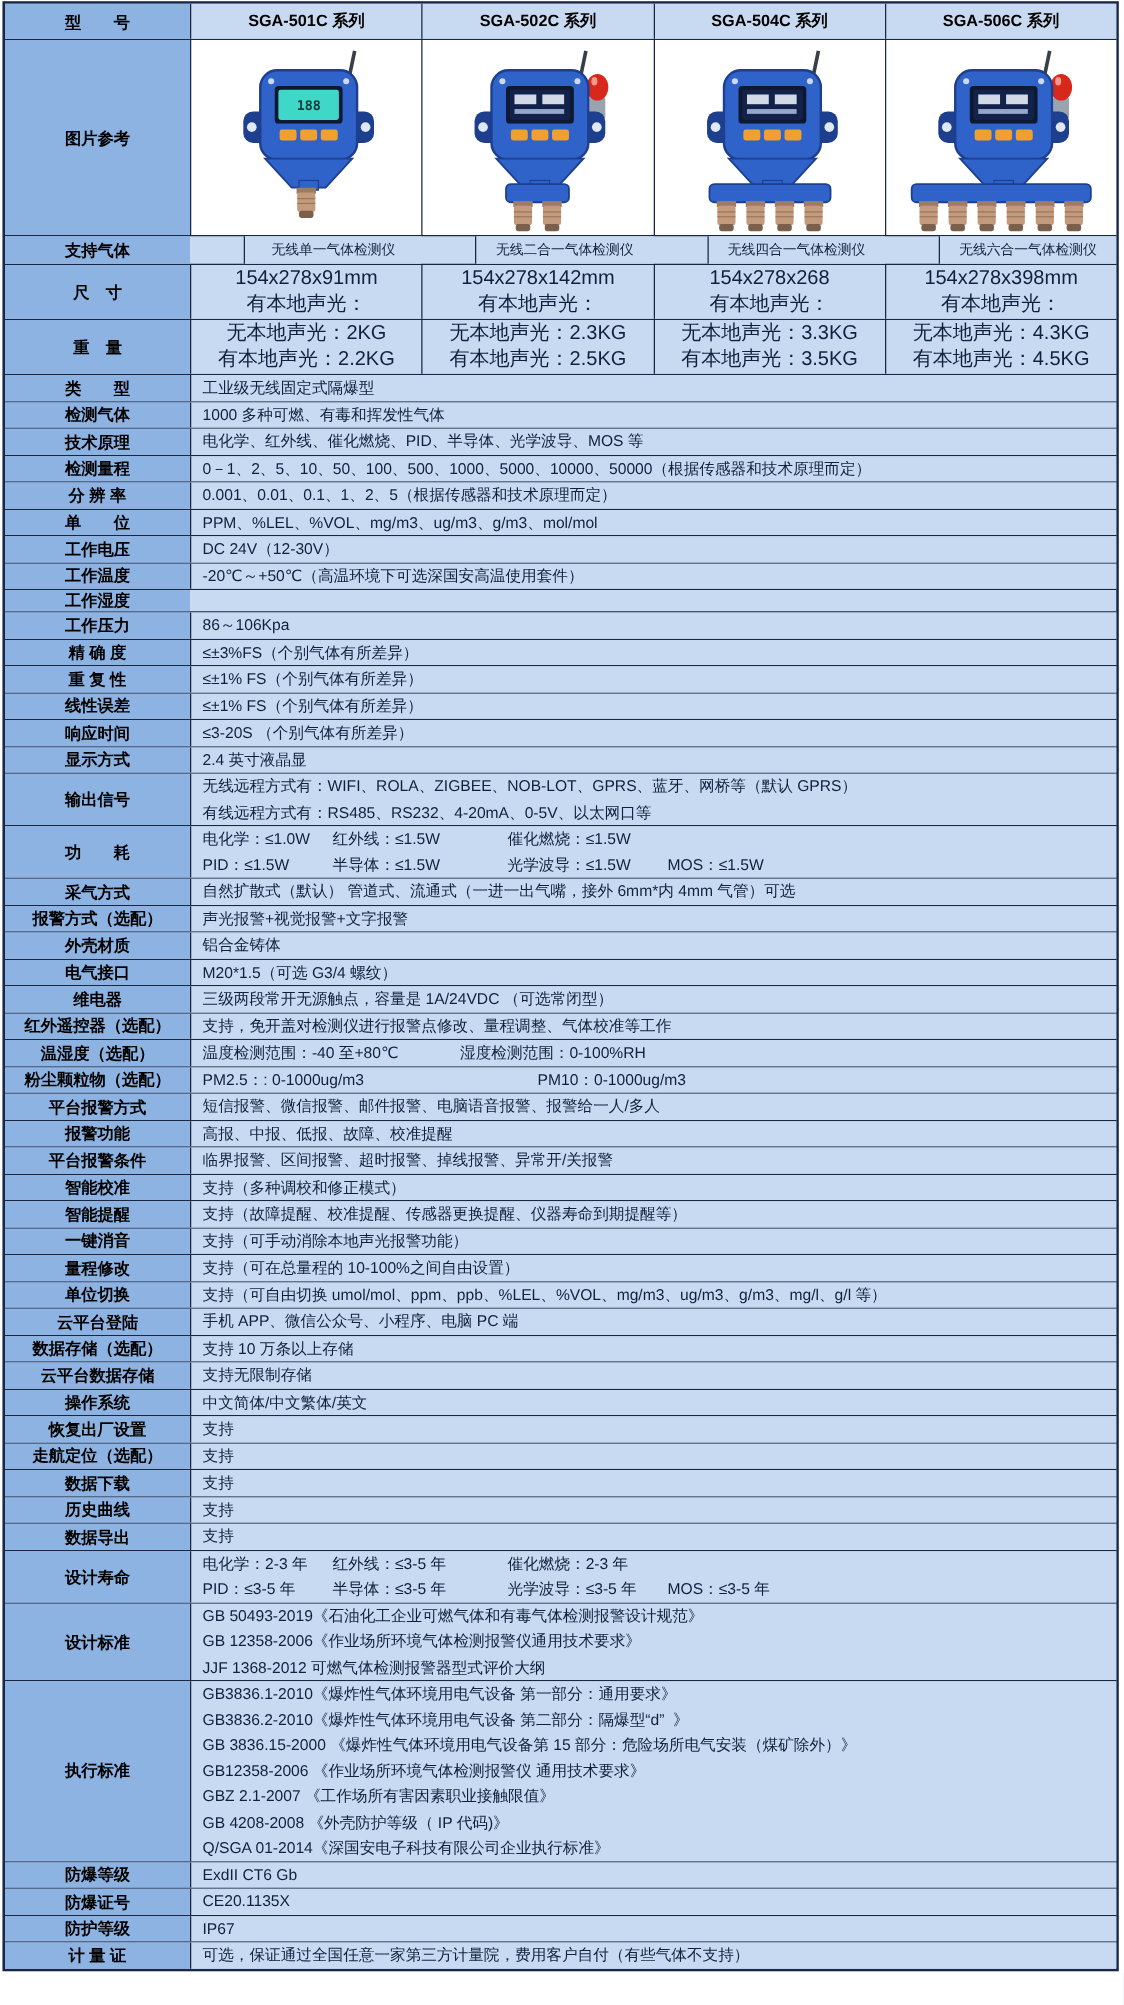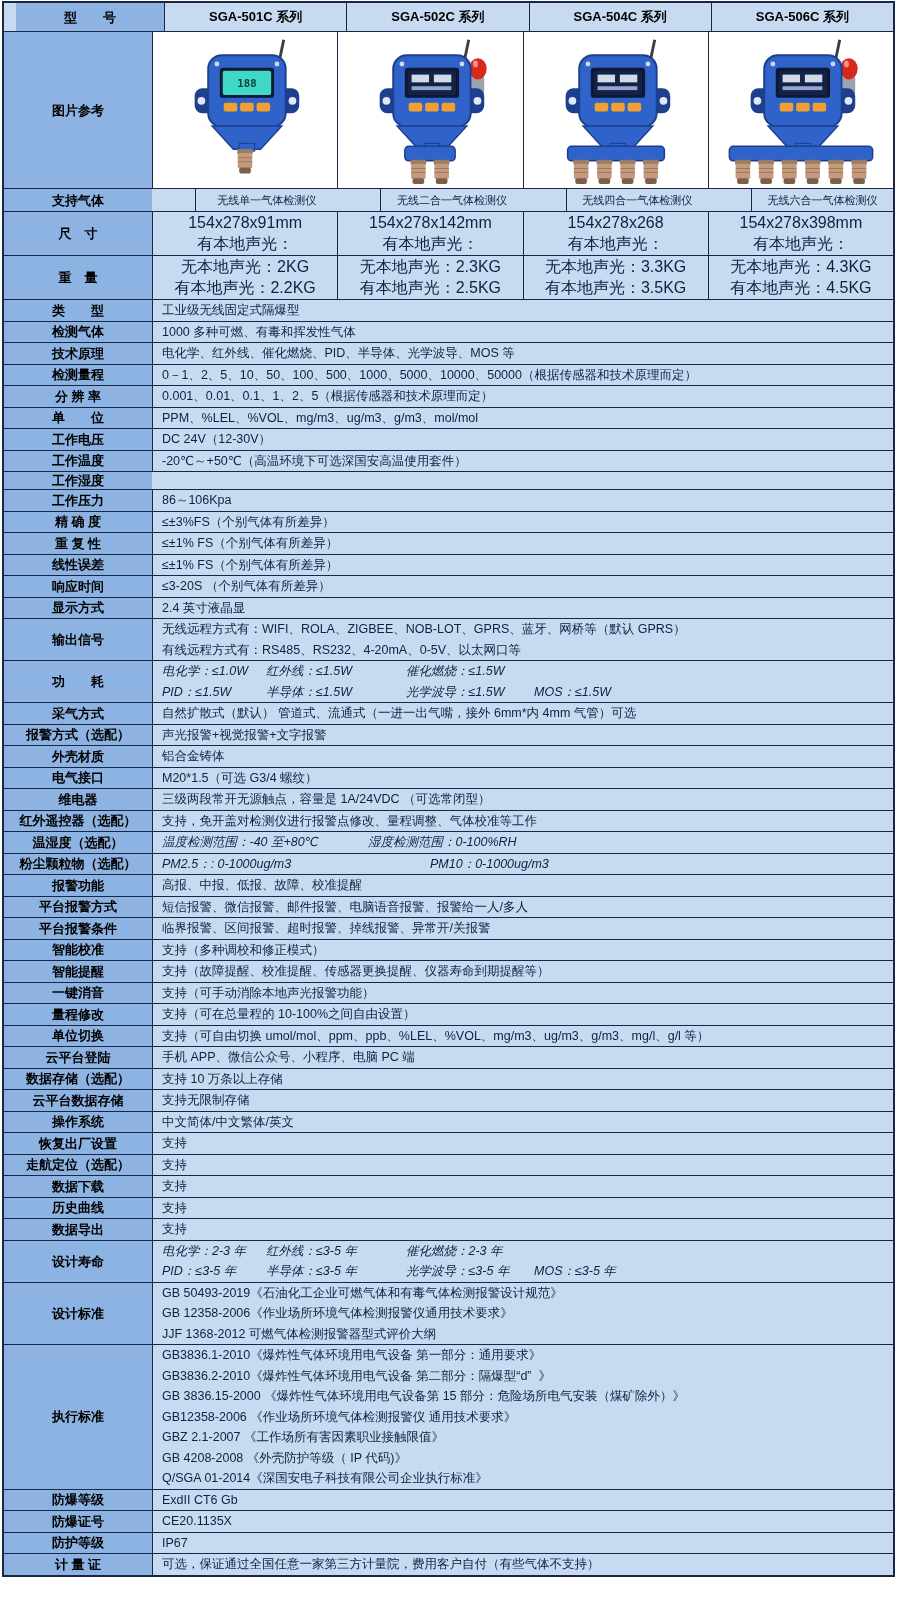--- a/index.html
+++ b/index.html
@@ -17,21 +17,21 @@
     border:2px solid var(--border-c);
     box-sizing:border-box;
     background:var(--value-bg);
   }
   .row{
     display:flex;
     align-items:stretch;
     border-top:1px solid var(--border-c);
     box-sizing:border-box;
   }
-  .row:first-child{border-top:none;margin-left:12px;}
+  .row:first-child{border-top:none;}
   .cell{
     box-sizing:border-box;
     border-left:1px solid var(--border-c);
     overflow:hidden;
   }
   .cell:first-child{border-left:none;}
   .label-cell{
     width:148px;
     flex:0 0 148px;
     background:var(--label-bg);
@@ -51,21 +51,21 @@
     display:flex;
     flex-direction:column;
     align-items:center;
     justify-content:center;
     text-align:center;
     color:var(--value-fg);
   }
   .header-row{height:28px;}
   .header-row .model-cell{font-weight:bold;font-size:13px;color:#000;}
   .image-row{height:157px;}
-  .image-row .model-cell{background:#ffffff;justify-content:flex-start;padding-bottom:2px;}
+  .image-row .model-cell{background:#ffffff;justify-content:center;padding-bottom:2px;}
   .gasname-row{height:23px;gap:43px;}
   .gasname-row .model-cell{font-size:11px;}
   .dim-row{height:44px;}
   .dim-row .model-cell{font-size:16px;line-height:20px;}
   .value-cell{
     flex:1 1 0;
     background:var(--value-bg);
     color:var(--value-fg);
     font-size:12.5px;
     padding:0 0 0 9px;
@@ -73,21 +73,20 @@
     flex-direction:column;
     justify-content:center;
   }
   .vline{
     line-height:var(--lh);
     white-space:pre-wrap;
   }
   .grid-line{
     display:grid;
     line-height:var(--lh);
-    font-style:italic;
   }
   .grid-line.quad{grid-template-columns:104px 140px 128px auto;}
   .grid-line.duo-temp{grid-template-columns:206px auto;}
   .grid-line.duo-dust{grid-template-columns:268px auto;}
   .device-svg{display:block;}
 </style>
 </head>
 <body>
 
 <div class="tbl">
@@ -473,29 +472,29 @@
     <div class="row spec-row">
       <div class="cell label-cell">粉尘颗粒物（选配）</div>
       <div class="cell value-cell">
         <div class="grid-line duo-dust">
           <div class="">PM2.5：: 0-1000ug/m3</div>
           <div class="">PM10：0-1000ug/m3</div>
         </div>
       </div>
     </div>
     <div class="row spec-row">
+      <div class="cell label-cell">平台报警方式</div>
+      <div class="cell value-cell">
+        <div class="vline">短信报警、微信报警、邮件报警、电脑语音报警、报警给一人/多人</div>
+      </div>
+    </div>
+    <div class="row spec-row">
       <div class="cell label-cell">报警功能</div>
       <div class="cell value-cell">
         <div class="vline">高报、中报、低报、故障、校准提醒</div>
-      </div>
-    </div>
-    <div class="row spec-row">
-      <div class="cell label-cell">平台报警方式</div>
-      <div class="cell value-cell">
-        <div class="vline">短信报警、微信报警、邮件报警、电脑语音报警、报警给一人/多人</div>
       </div>
     </div>
     <div class="row spec-row">
       <div class="cell label-cell">平台报警条件</div>
       <div class="cell value-cell">
         <div class="vline">临界报警、区间报警、超时报警、掉线报警、异常开/关报警</div>
       </div>
     </div>
     <div class="row spec-row">
       <div class="cell label-cell">智能校准</div>

